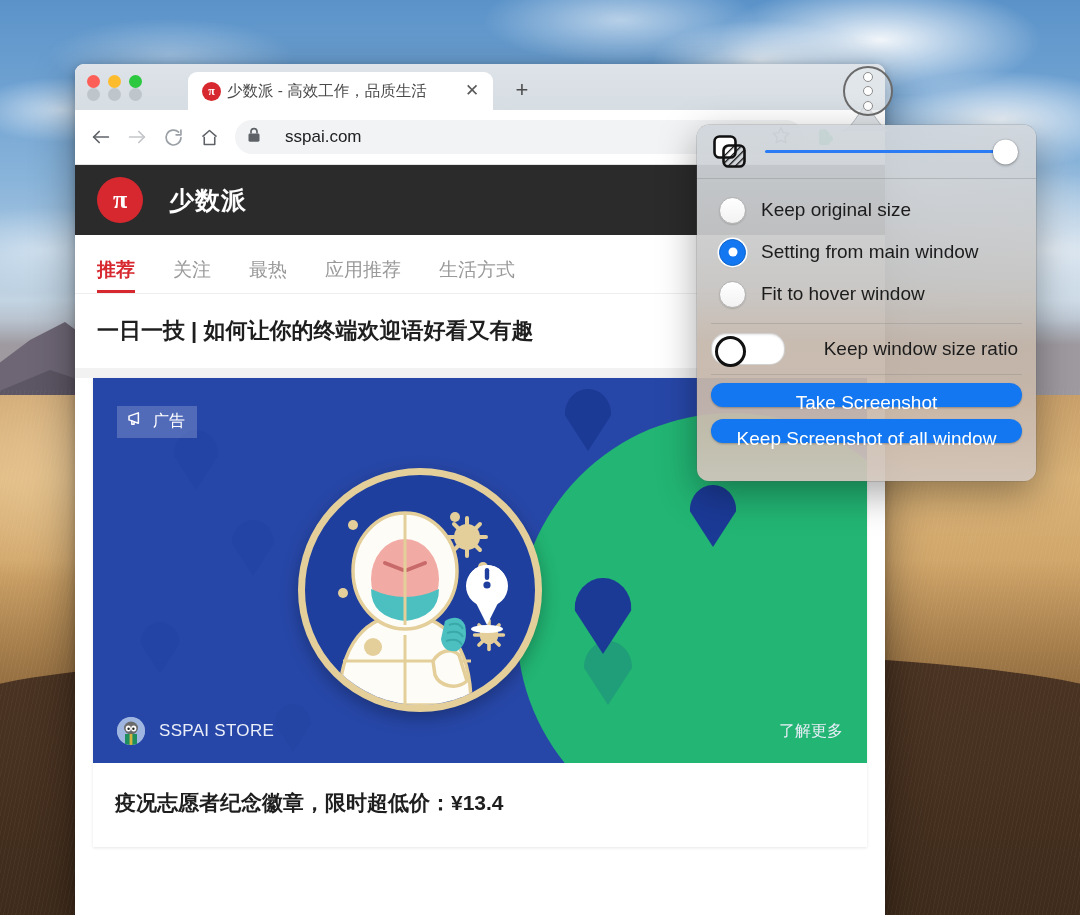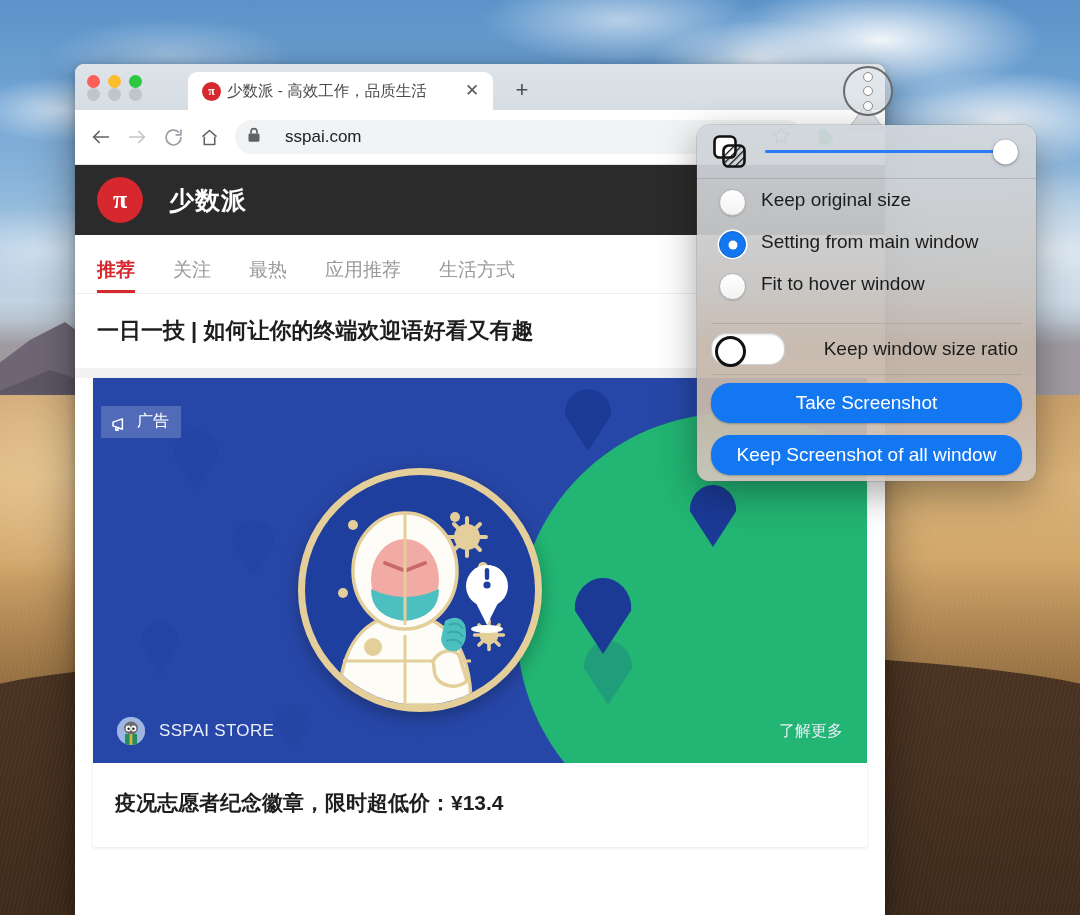--- a/index.html
+++ b/index.html
@@ -223,24 +223,24 @@
   .ad-globe {
     position: absolute; right: -80px; top: 35px;
     width: 430px; height: 430px; border-radius: 50%;
     background: #22b573;
     background-image:
       linear-gradient(103deg, rgba(255,255,255,.13) 0 9px, rgba(0,0,0,0) 9px 100px),
       linear-gradient(22deg, rgba(255,255,255,.13) 0 8px, rgba(0,0,0,0) 8px 120px),
       linear-gradient(160deg, rgba(255,255,255,.10) 0 7px, rgba(0,0,0,0) 7px 90px);
   }
   .ad-tag {
-    position: absolute; left: 8px; top: 28px;
+    position: absolute; left: 24px; top: 28px;
     background: rgba(255,255,255,.20);
     padding: 5px 12px 6px 10px;
-    display: flex; align-items: flex-end; gap: 7px;
+    display: flex; align-items: flex-start; gap: 7px;
     color: #fff; font-size: 16px;
   }
   .ad-badge {
     position: absolute; left: 205px; top: 90px;
     width: 230px; height: 230px; border-radius: 50%;
     background: #1f3f9e;
     border: 7px solid #e4cf9a;
     box-shadow: 0 6px 18px rgba(0,0,0,.28);
     overflow: hidden;
   }
@@ -328,21 +328,21 @@
   }
   .slider-thumb {
     position: absolute; right: 0; top: 50%;
     transform: translateY(-50%);
     width: 25px; height: 25px; border-radius: 50%;
     background: #fff;
     box-shadow: 0 1px 3px rgba(0,0,0,.35), 0 0 0 .5px rgba(0,0,0,.12);
   }
   .radio-group { padding: 10px 0 8px 22px; }
   .radio-row {
-    display: flex; 
+    display: flex; align-items: center;
     height: 42px;
   }
   .radio {
     width: 25px; height: 25px; border-radius: 50%;
     background: linear-gradient(to bottom,#ffffff,#f2f2f2);
     border: 1px solid #b1b1b1;
     box-shadow: 0 1px 1.5px rgba(0,0,0,.14);
     flex: none;
   }
   .radio.on {
@@ -375,21 +375,21 @@
     position: absolute; left: 3px; top: 2px;
     width: 25px; height: 25px; border-radius: 50%;
     background: #fff;
     border: 3px solid #111;
   }
   .toggle-label { margin-left: auto; font-size: 19px; color: #1c1c1c; }
 
   .pop-buttons { padding: 8px 14px 10px 14px; }
   .pill {
     display: block; width: 100%;
-    height: 40px; line-height: 38px;
+    height: 24px; line-height: 38px;
     border-radius: 19px;
     background: #1277f0;
     color: #fff; font-size: 19px; text-align: center;
     border: none;
     margin-bottom: 12px;
     font-family: "Liberation Sans", sans-serif;
     box-shadow: 0 1px 2px rgba(0,0,0,.25);
   }
 </style>
 </head>

